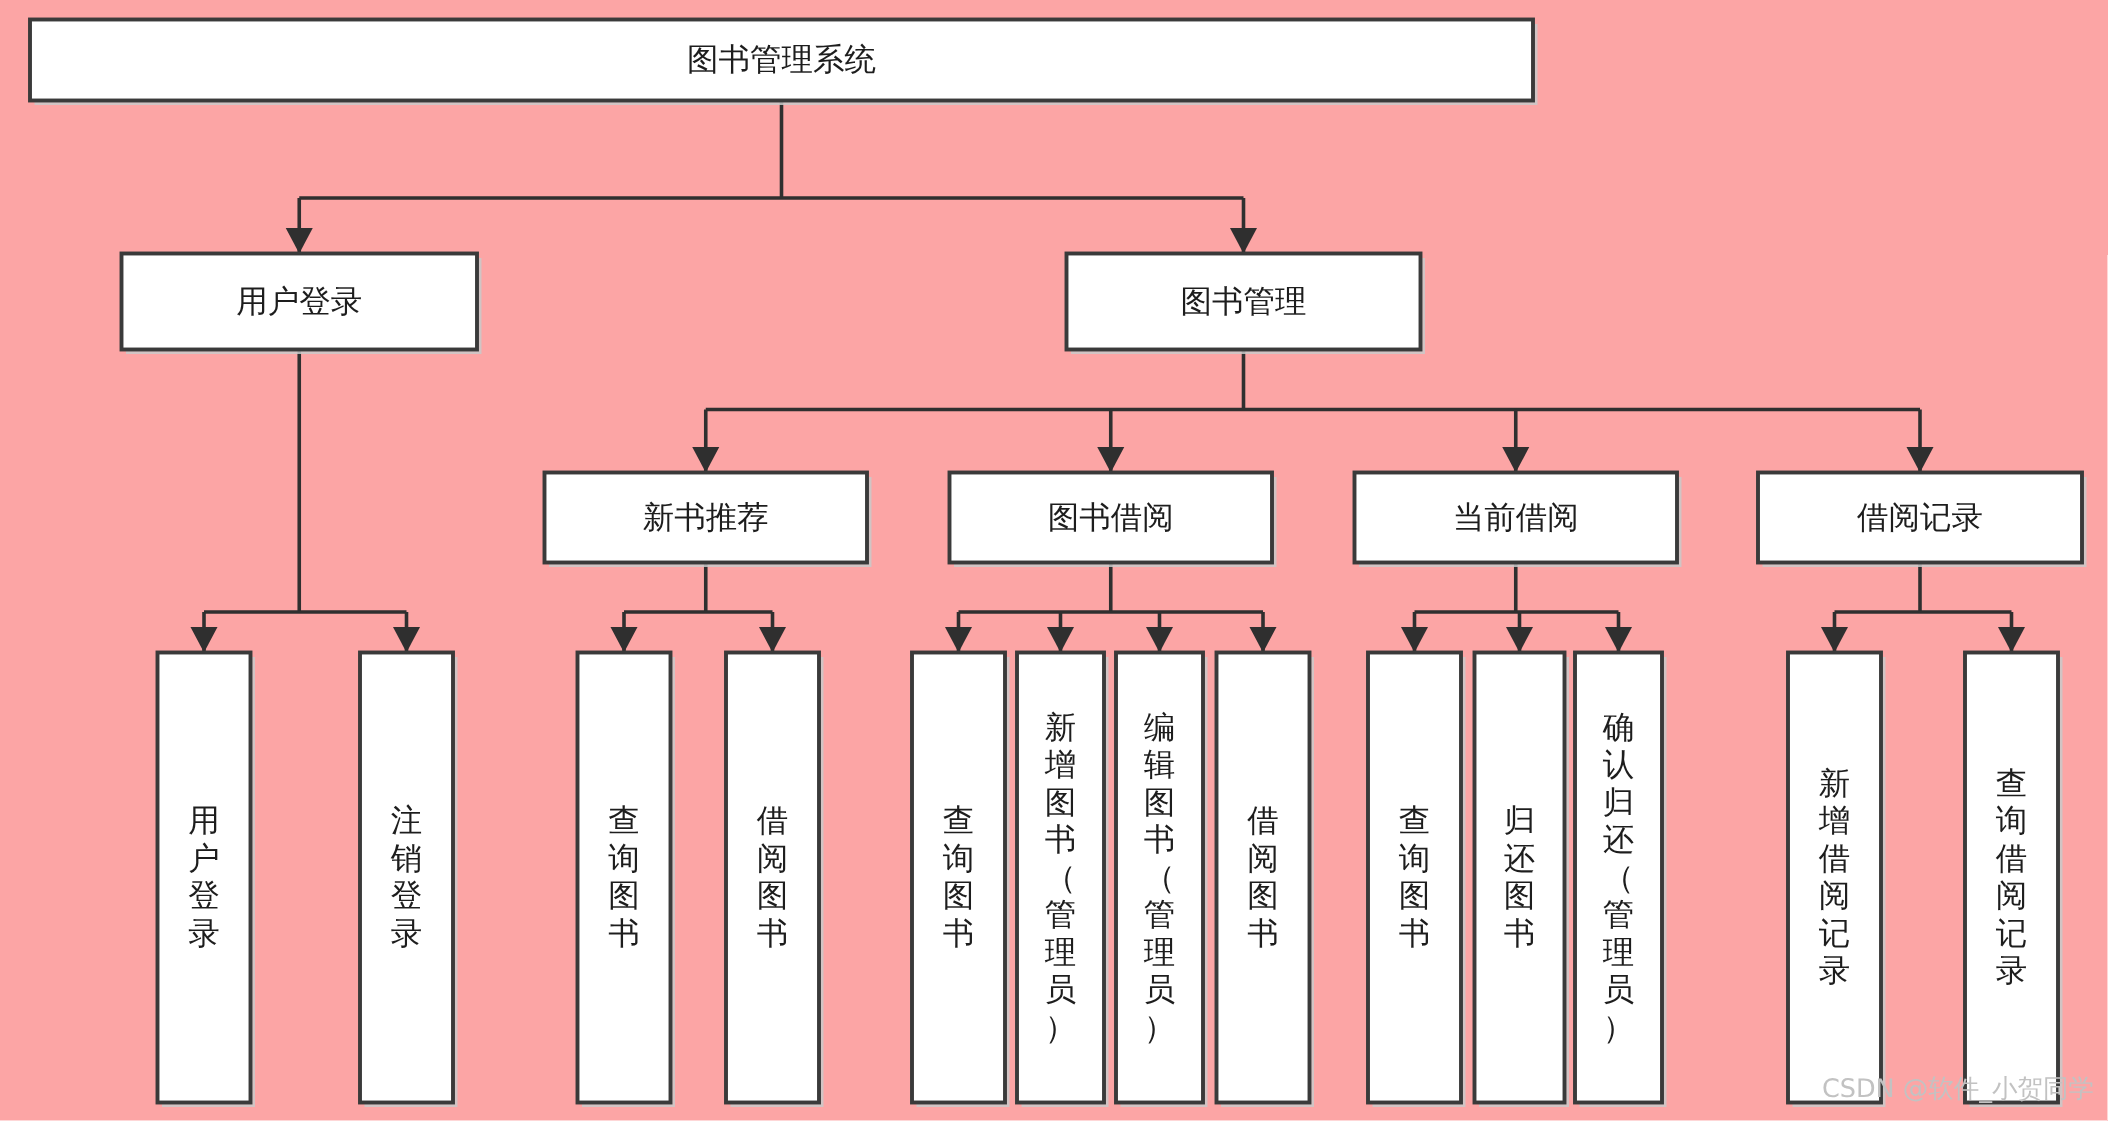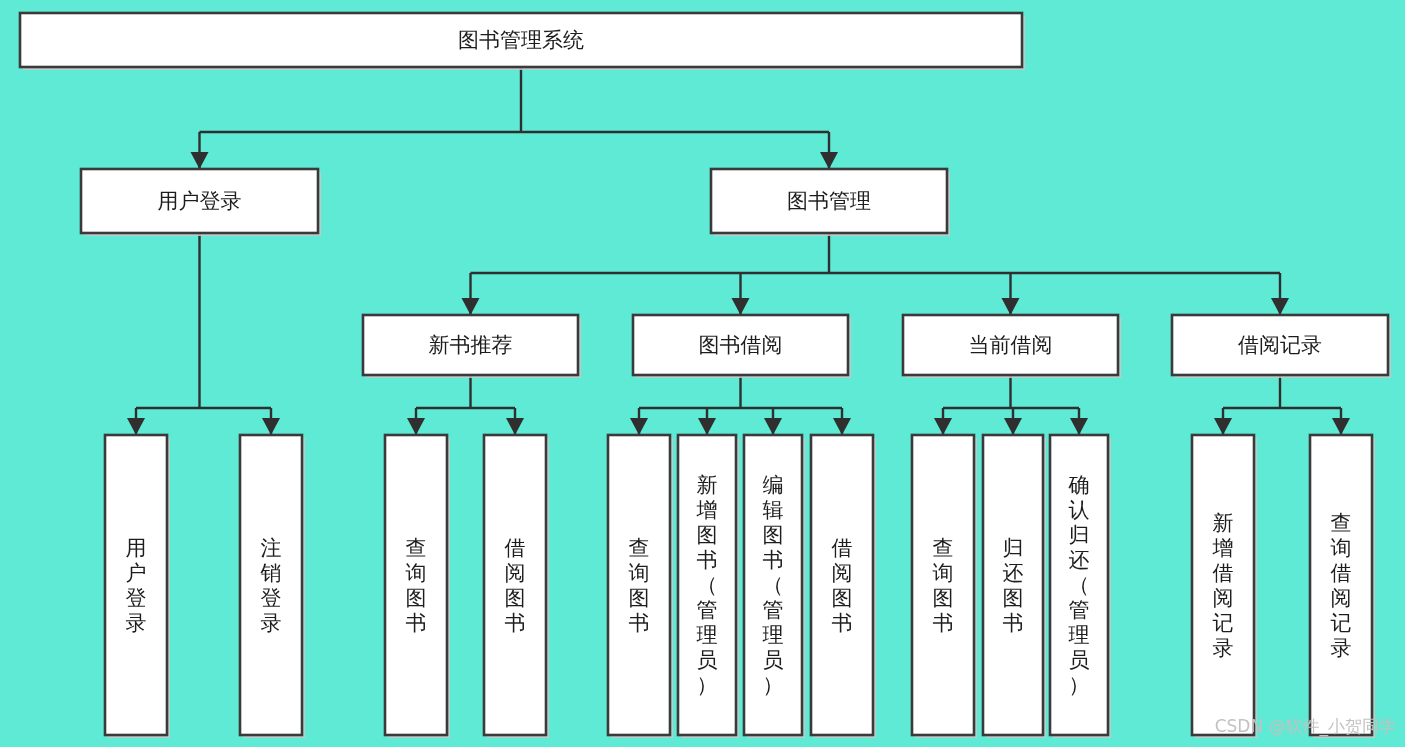--- a/index.html
+++ b/index.html
@@ -8,21 +8,21 @@
     padding: 0;
     background: #ffffff;
   }
   body {
     font-family: "DejaVu Sans", "Liberation Sans", sans-serif;
   }
   #diagram-root {
     position: relative;
     width: 1405px;
     height: 747px;
-    background: #5eead4;
+    background: #fca5a5;
     overflow: hidden;
   }
   svg.diagram-canvas {
     position: absolute;
     top: 0;
     left: 0;
     width: 1405px;
     height: 747px;
     display: block;
   }

